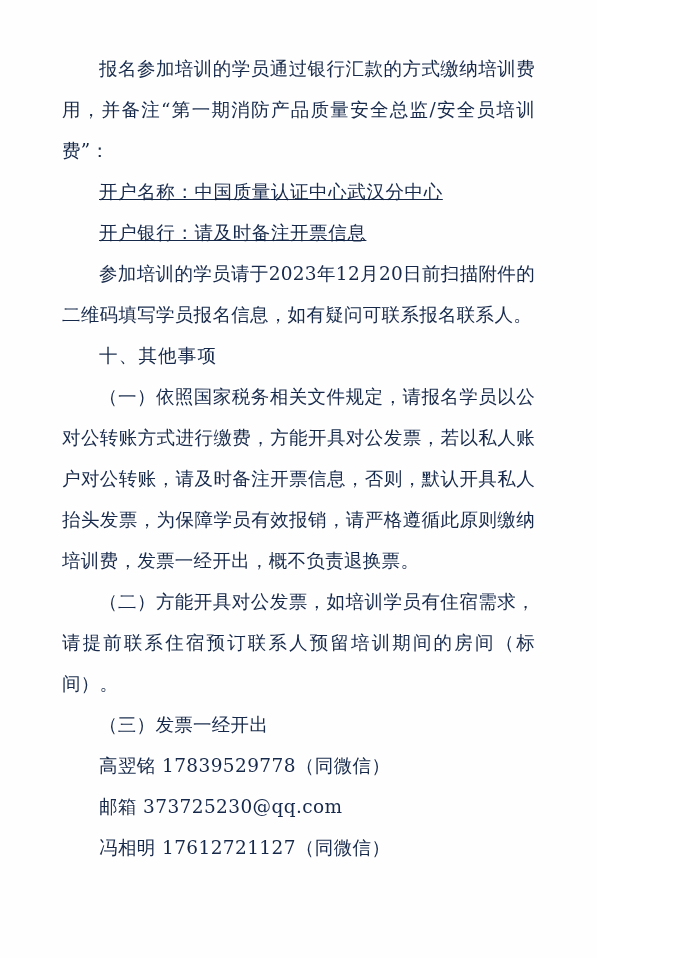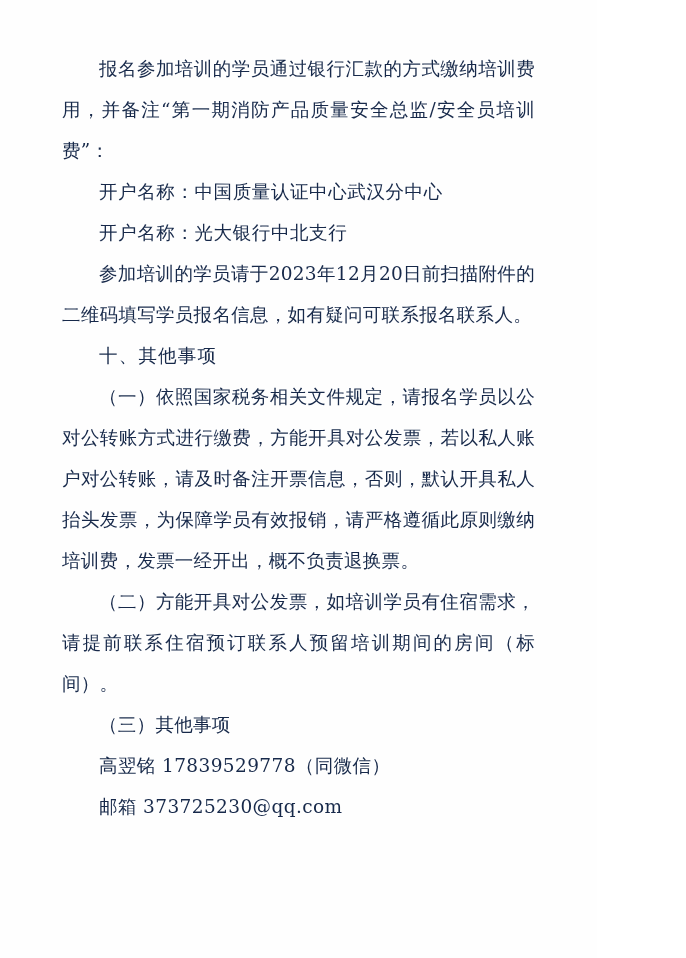--- a/index.html
+++ b/index.html
@@ -42,48 +42,50 @@
   }
   .heading-plain {
     margin: 0;
     text-indent: 37px;
     letter-spacing: 1.2px;
   }
   .bank-line {
     margin: 0;
     text-indent: 37px;
     letter-spacing: 0.6px;
+    text-decoration: underline;
   }
   .contact-line {
     margin: 0;
     text-indent: 37px;
     letter-spacing: 0.4px;
   }
   .mono-ish {
     font-family: "DejaVu Serif", serif;
   }
 </style>
 </head>
 <body>
 
 <div class="page">
   <div class="doc-body">
 
     <p class="para">报名参加培训的学员通过银行汇款的方式缴纳培训费用，并备注“第一期消防产品质量安全总监/安全员培训费”：</p>
 
     <p class="bank-line">开户名称：中国质量认证中心武汉分中心</p>
-    <p class="bank-line">开户名称：光大银行中北支行</p>
+    <p class="bank-line">开户银行：请及时备注开票信息</p>
 
     <p class="para">参加培训的学员请于2023年12月20日前扫描附件的二维码填写学员报名信息，如有疑问可联系报名联系人。</p>
 
     <p class="heading-plain">十、其他事项</p>
 
     <p class="para">（一）依照国家税务相关文件规定，请报名学员以公对公转账方式进行缴费，方能开具对公发票，若以私人账户对公转账，请及时备注开票信息，否则，默认开具私人抬头发票，为保障学员有效报销，请严格遵循此原则缴纳培训费，发票一经开出，概不负责退换票。</p>
 
     <p class="para">（二）方能开具对公发票，如培训学员有住宿需求，请提前联系住宿预订联系人预留培训期间的房间（标间）。</p>
 
-    <p class="para">（三）其他事项</p>
+    <p class="para">（三）发票一经开出</p>
 
     <p class="contact-line">高翌铭  17839529778（同微信）</p>
     <p class="contact-line">邮箱  373725230@qq.com</p>
+    <p class="contact-line">冯相明  17612721127（同微信）</p>
 
   </div>
 </div>
 
 </body></html>

